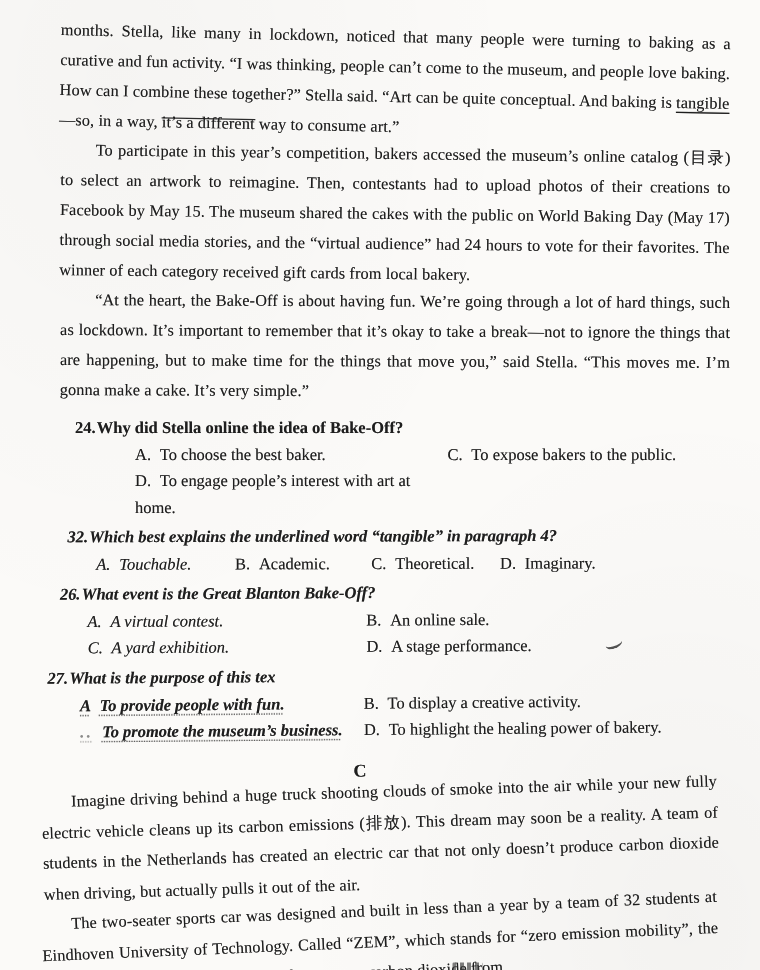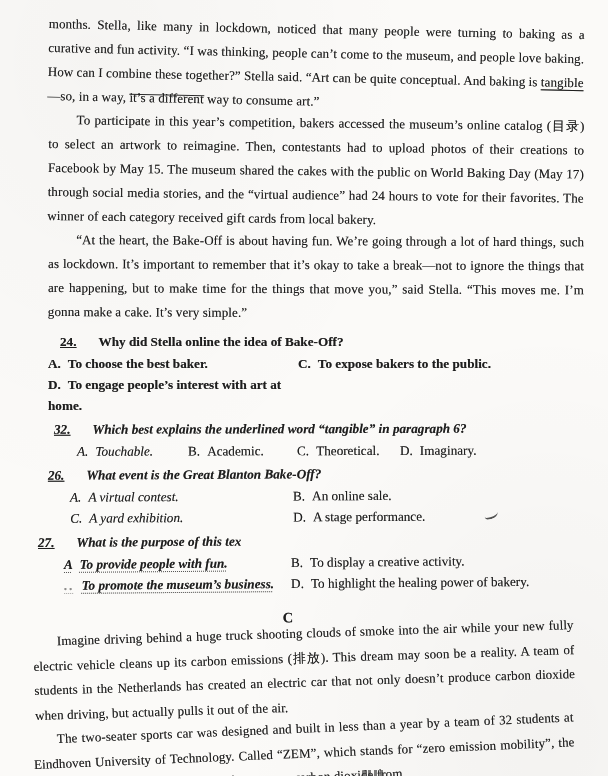--- a/index.html
+++ b/index.html
@@ -32,27 +32,27 @@
   .u-word{text-decoration:underline;text-underline-offset:3px;text-decoration-thickness:1px;}
   .overline-artifact{
     background-image:linear-gradient(#2c2c2c,#2c2c2c);
     background-size:100% 1px;
     background-position:0 4px;
     background-repeat:no-repeat;
   }
   .questions{margin:7px 18px 0 0;font-size:13.2px;}
   .question{margin-bottom:3px;}
   .stem{font-weight:bold;line-height:22px;}
-  .stem .qnum{margin-right:22px;text-decoration:underline;}
+  .stem .qnum{margin-right:1px;}
   .ital{font-style:italic;}
   .opts{display:grid;line-height:21px;}
   .opt .olabel{margin-right:7px;}
   .faint{opacity:0.5;letter-spacing:2px;}
   .marked{text-decoration:underline dotted 1px rgba(0,0,0,0.35);text-underline-offset:3px;}
-  .q24 .stem{margin-left:60px;}  .q24 .opts{margin-left:48px;grid-template-columns:250px auto;font-weight:bold;}
+  .q24 .stem{margin-left:60px;}  .q24 .opts{margin-left:108px;grid-template-columns:250px auto;}
   .q25 .stem{margin-left:54px;}  .q25 .opts{margin-left:77px;grid-template-columns:111px 109px 103px auto;}
   .q26 .stem{margin-left:48px;}  .q26 .opts{margin-left:70px;grid-template-columns:223px auto;}
   .q27 .stem{margin-left:38px;transform:rotate(-0.4deg);transform-origin:left center;}
   .q27 .opts{margin-left:64px;grid-template-columns:227px auto;transform:rotate(-0.5deg);transform-origin:left center;}
   .q25{transform:rotate(-0.15deg);transform-origin:left center;}
   .q26{transform:rotate(-0.3deg);transform-origin:left center;}
   .sec-head{
     margin:13px 0 4px 12px;
     text-align:center;
     font-weight:bold;
@@ -91,21 +91,21 @@
     <div class="question q24">
       <div class="stem"><span class="qnum">24.</span><span>Why did Stella online the idea of Bake-Off?</span></div>
       <div class="opts">
         <div class="opt"><span class="olabel">A.</span><span>To choose the best baker.</span></div>
         <div class="opt"><span class="olabel">C.</span><span>To expose bakers to the public.</span></div>
         <div class="opt"><span class="olabel">D.</span><span>To engage people’s interest with art at home.</span></div>
       </div>
     </div>
 
     <div class="question q25">
-      <div class="stem ital"><span class="qnum">32.</span><span>Which best explains the underlined word “tangible” in paragraph 6?</span></div>
+      <div class="stem ital"><span class="qnum">32.</span><span>Which best explains the underlined word “tangible” in paragraph 4?</span></div>
       <div class="opts">
         <div class="opt ital"><span class="olabel">A.</span><span>Touchable.</span></div>
         <div class="opt"><span class="olabel">B.</span><span>Academic.</span></div>
         <div class="opt"><span class="olabel">C.</span><span>Theoretical.</span></div>
         <div class="opt"><span class="olabel">D.</span><span>Imaginary.</span></div>
       </div>
     </div>
 
     <div class="question q26">
       <div class="stem ital"><span class="qnum">26.</span><span>What event is the Great Blanton Bake-Off?</span></div>

